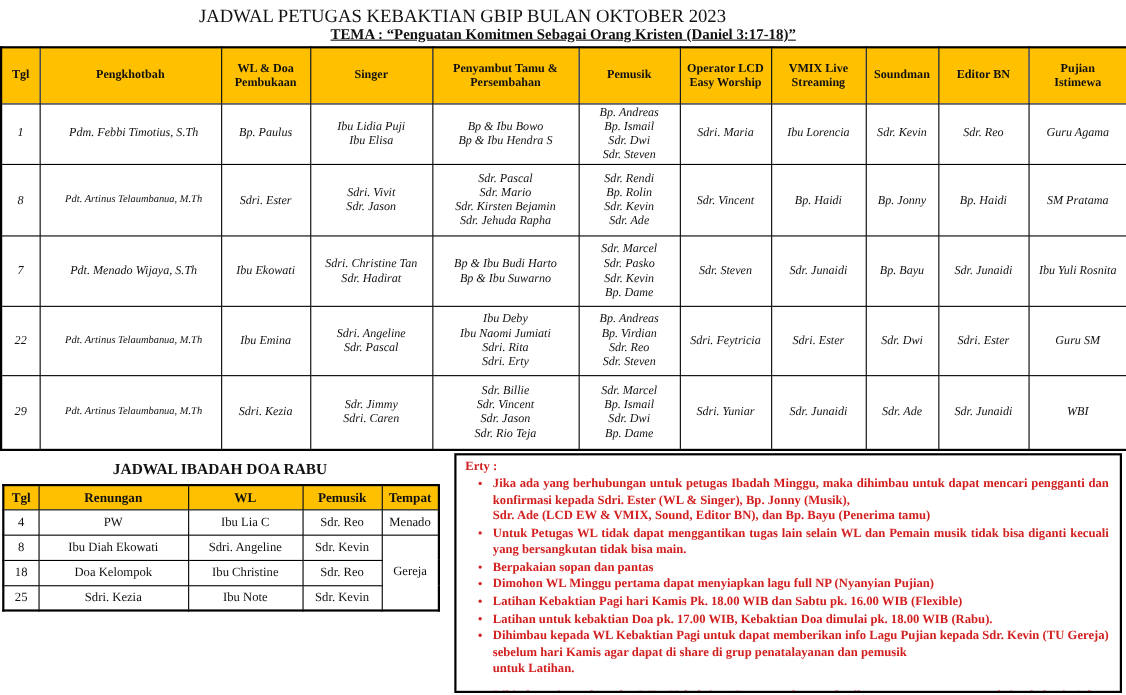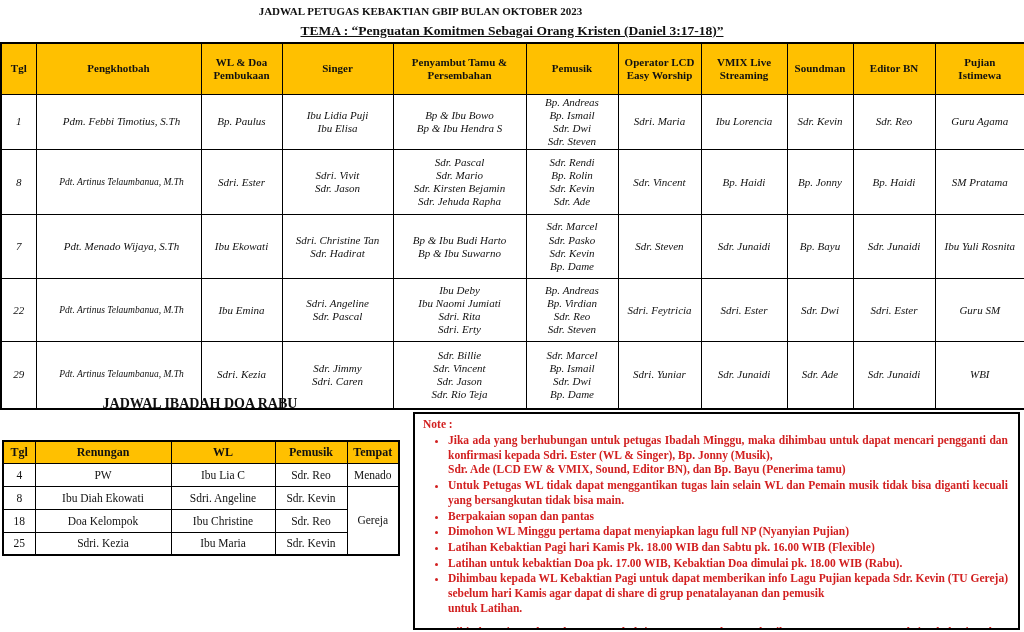--- a/index.html
+++ b/index.html
@@ -7,21 +7,21 @@
   body {
     width: 1024px; height: 632px;
     background: #ffffff;
     font-family: "Liberation Serif", serif;
     position: relative;
     overflow: hidden;
     color: #111;
   }
   .page-title {
     position: absolute; top: 5px; left: 0; width: 841px;
-    text-align: center; font-weight: bold; font-size: 11px;
+    text-align: center; font-weight: normal; font-size: 17px;
   }
   .page-subtitle {
     position: absolute; top: 23px; left: 0; width: 1024px;
     text-align: center; font-weight: bold; font-size: 13.5px; text-decoration: underline;
   }
   table { border-collapse: collapse; table-layout: fixed; }
 
   
   .main {
     position: absolute; top: 42px; left: 0; width: 1024px;
@@ -42,21 +42,21 @@
   .main tbody tr:nth-child(2) { height: 65px; }
   .main tbody tr:nth-child(3) { height: 64px; }
   .main tbody tr:nth-child(4) { height: 63px; }
   .main tbody tr:nth-child(5) { height: 67px; }
   .main tbody tr:nth-child(2) td:nth-child(2),
   .main tbody tr:nth-child(4) td:nth-child(2),
   .main tbody tr:nth-child(5) td:nth-child(2) { font-size: 9.5px; }
 
   
   .doa-title {
-    position: absolute; top: 396px; left: 2px; width: 396px;
+    position: absolute; top: 420px; left: 2px; width: 396px;
     text-align: center; font-weight: bold; font-size: 14px;
   }
   .doa {
     position: absolute; top: 440px; left: 2px; width: 396px;
     border: 2px solid #000;
   }
   .doa th, .doa td {
     border: 1px solid #000;
     text-align: center; vertical-align: middle;
     padding: 0 2px;
@@ -261,28 +261,28 @@
     </tr>
     <tr>
       <td>18</td>
       <td>Doa Kelompok</td>
       <td>Ibu Christine</td>
       <td>Sdr. Reo</td>
     </tr>
     <tr>
       <td>25</td>
       <td>Sdri. Kezia</td>
-      <td>Ibu Maria</td>
+      <td>Ibu Note</td>
       <td>Sdr. Kevin</td>
     </tr>
   </tbody>
 </table>
 
 <div class="note-box">
-  <div class="note-label">Note :</div>
+  <div class="note-label">Erty :</div>
   <ul>
     <li>Jika ada yang berhubungan untuk petugas Ibadah Minggu, maka dihimbau untuk dapat mencari pengganti dan konfirmasi kepada Sdri. Ester (WL &amp; Singer), Bp. Jonny (Musik),
 Sdr. Ade (LCD EW &amp; VMIX, Sound, Editor BN), dan Bp. Bayu (Penerima tamu)</li>
     <li>Untuk Petugas WL tidak dapat menggantikan tugas lain selain WL dan Pemain musik tidak bisa diganti kecuali yang bersangkutan tidak bisa main.</li>
     <li>Berpakaian sopan dan pantas</li>
     <li>Dimohon WL Minggu pertama dapat menyiapkan lagu full NP (Nyanyian Pujian)</li>
     <li>Latihan Kebaktian Pagi hari Kamis Pk. 18.00 WIB dan Sabtu pk. 16.00 WIB (Flexible)</li>
     <li>Latihan untuk kebaktian Doa pk. 17.00 WIB, Kebaktian Doa dimulai pk. 18.00 WIB (Rabu).</li>
     <li>Dihimbau kepada WL Kebaktian Pagi untuk dapat memberikan info Lagu Pujian kepada Sdr. Kevin (TU Gereja) sebelum hari Kamis agar dapat di share di grup penatalayanan dan pemusik
 untuk Latihan.</li>

